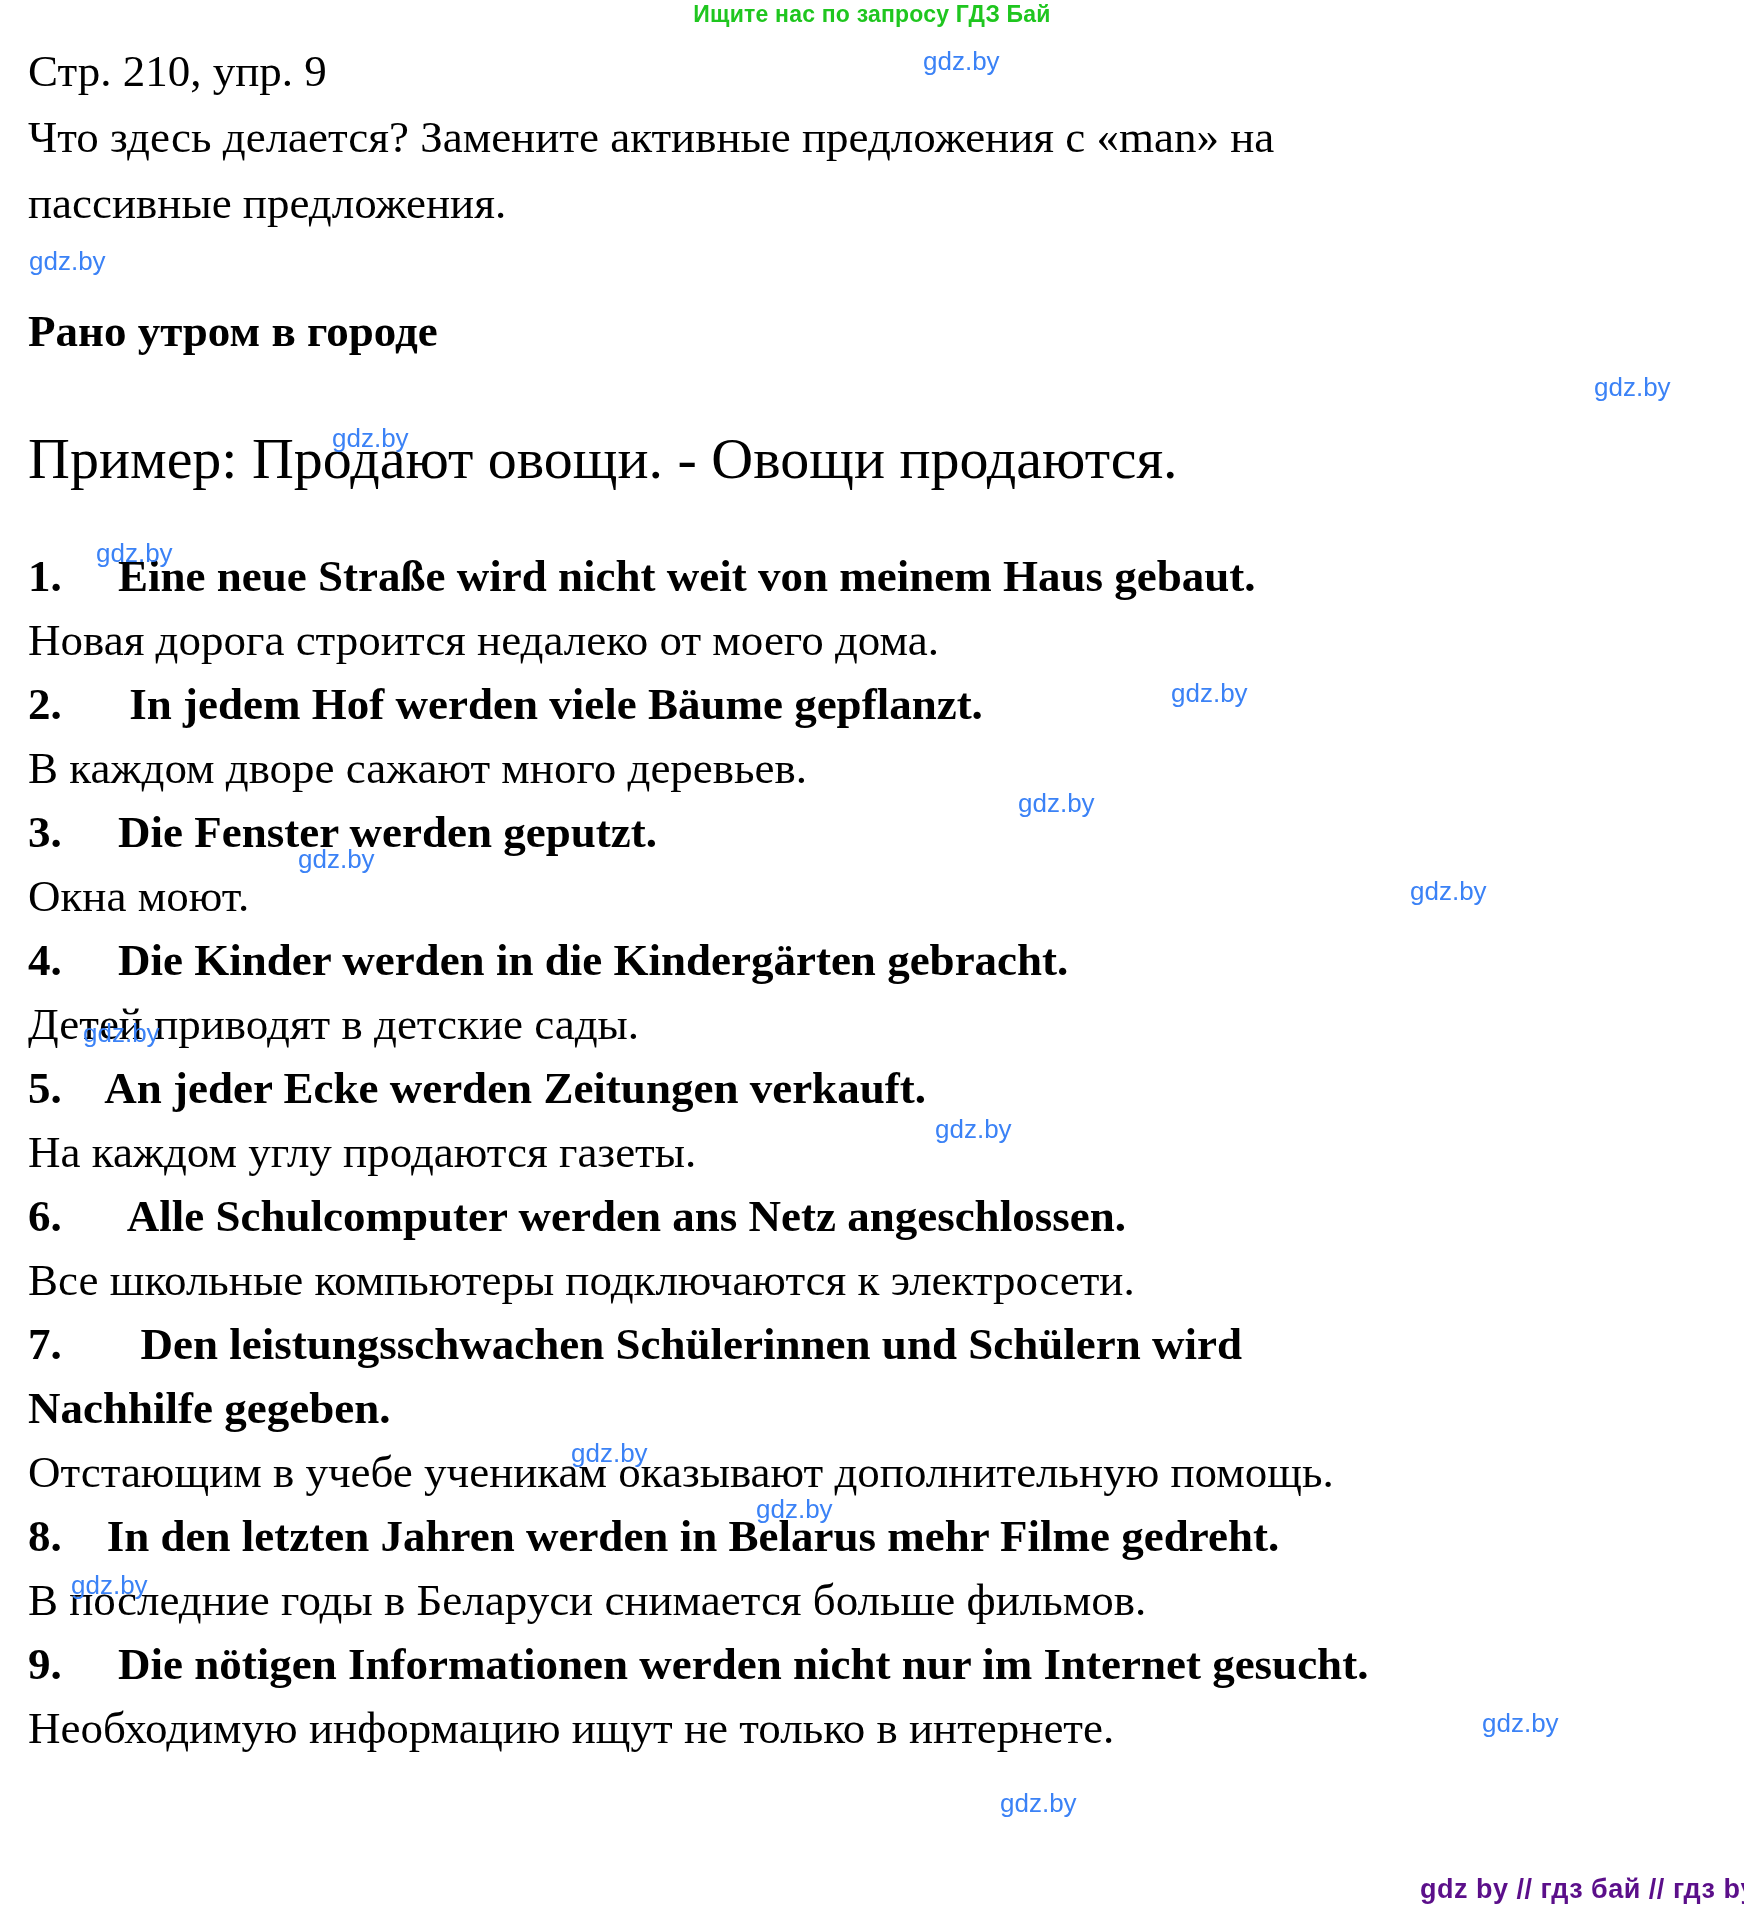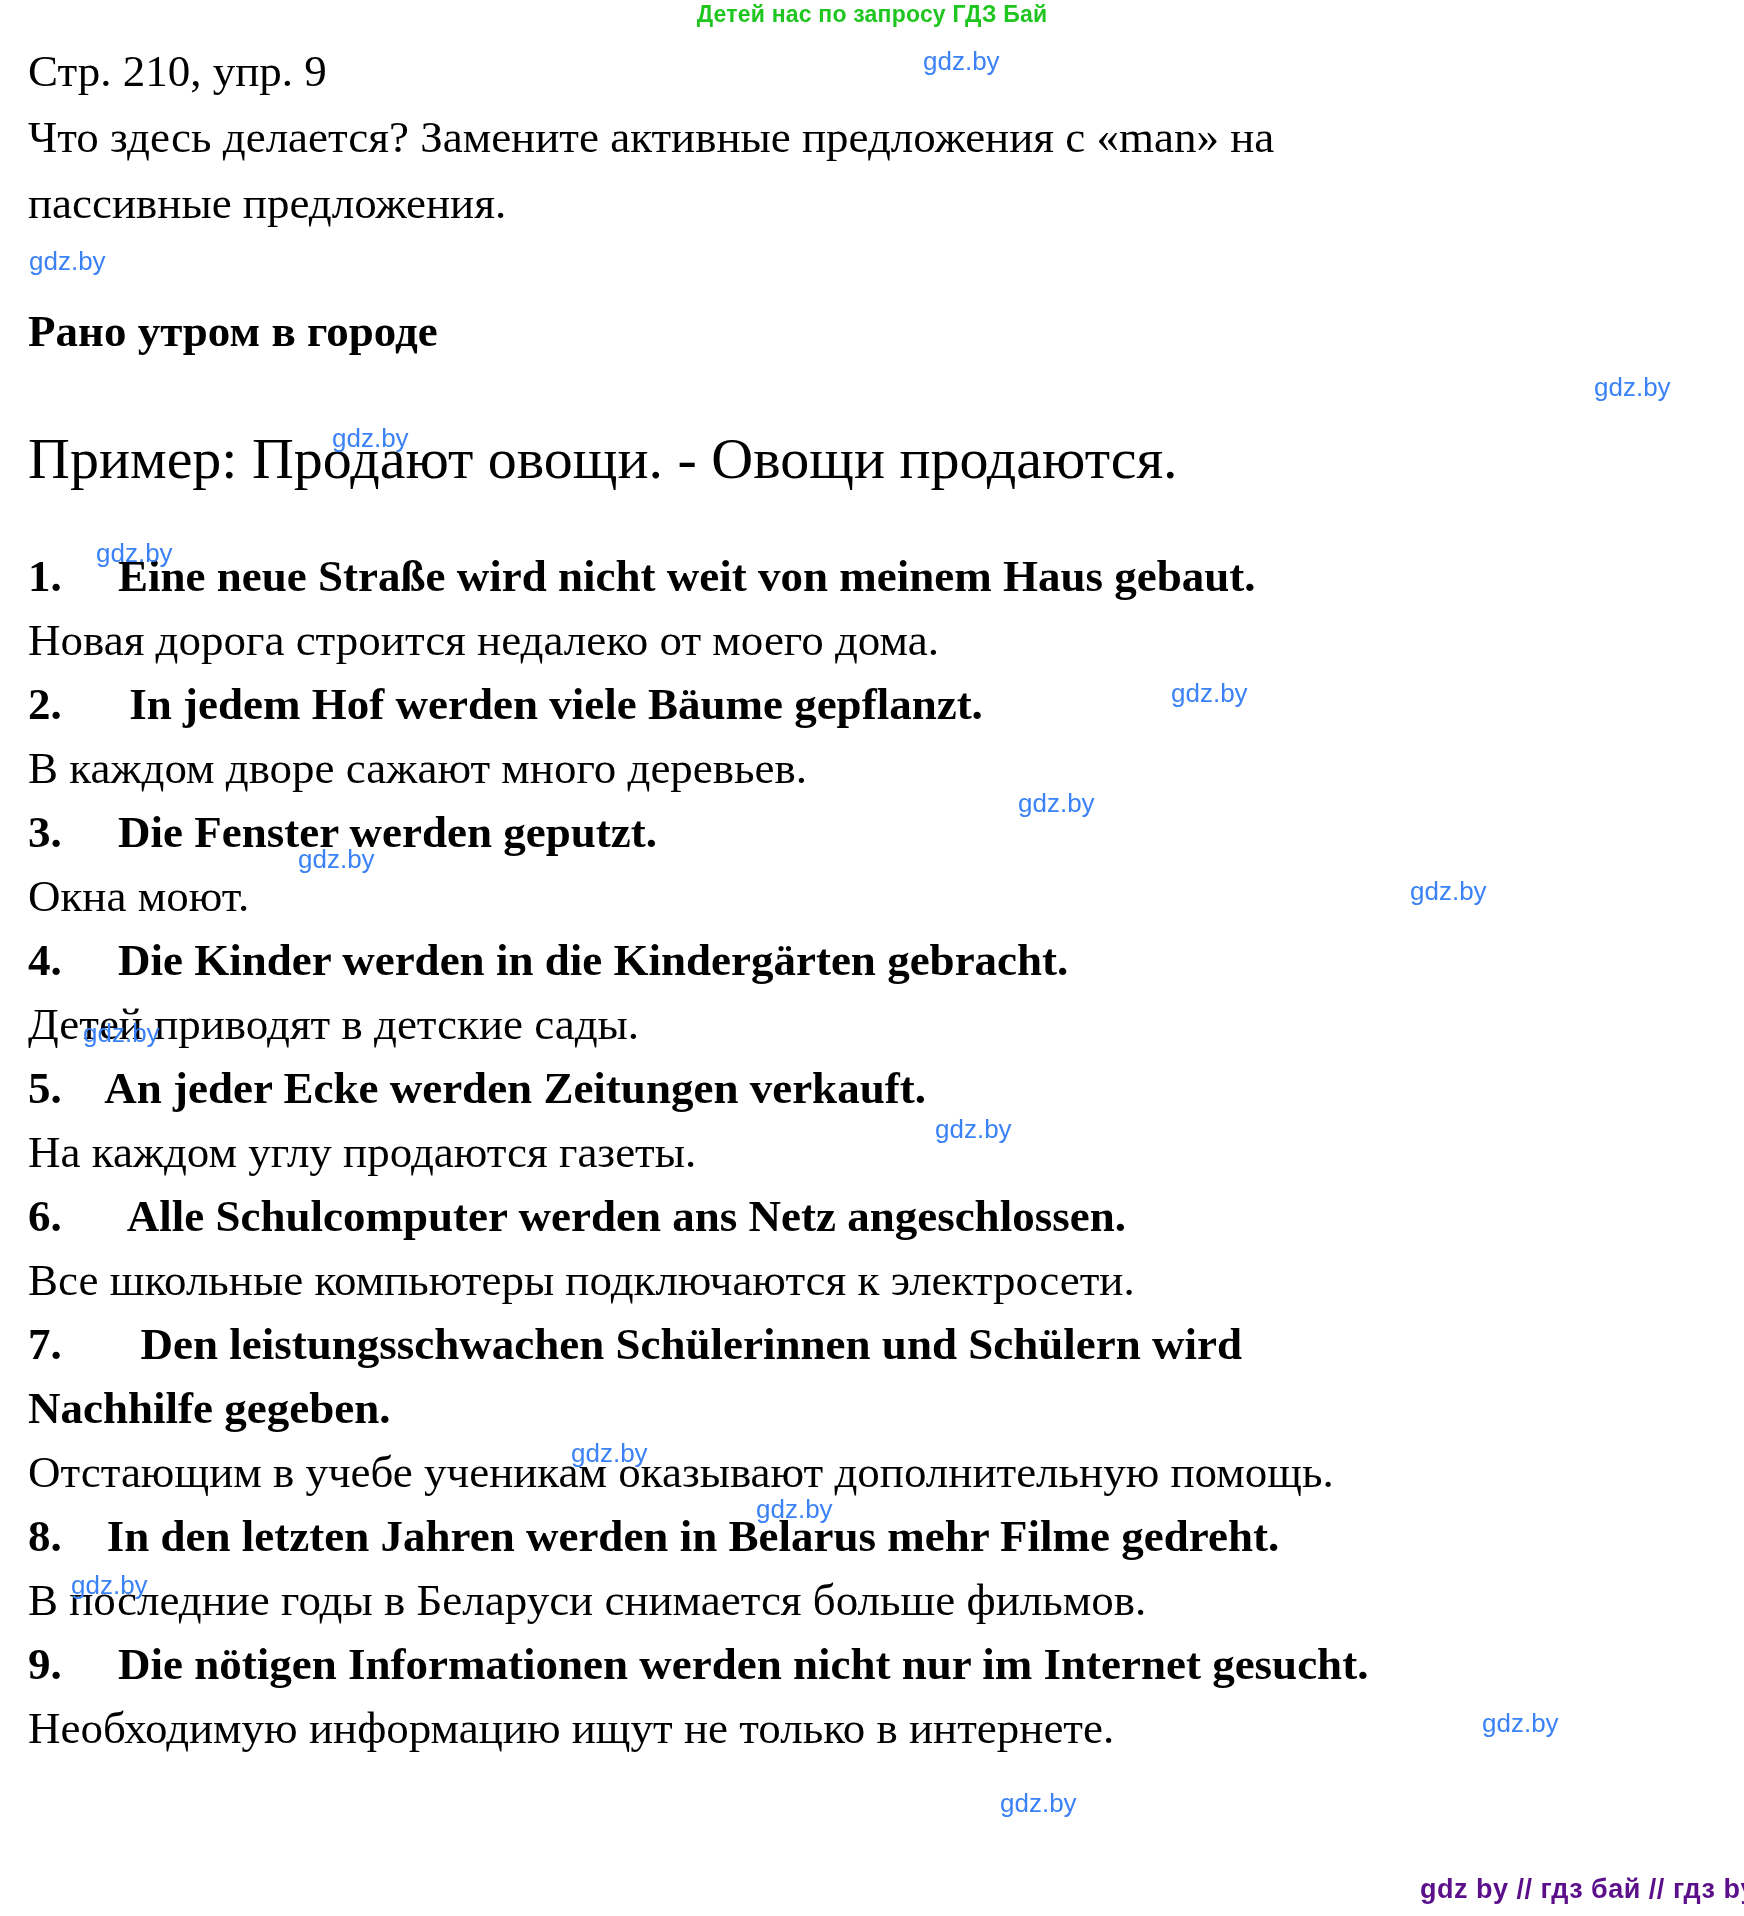--- a/index.html
+++ b/index.html
@@ -97,21 +97,21 @@
     font-size: 27px;
     font-weight: 700;
     color: #5B0F8A;
     letter-spacing: 0.5px;
     padding-left: 12px;
   }
 </style>
 </head>
 <body>
 
-<div class="promo-banner" style="color: rgb(31, 198, 31);">Детей нас по запросу ГДЗ Бай</div>
+<div class="promo-banner" style="color: rgb(31, 198, 31);">Ищите нас по запросу ГДЗ Бай</div>
 
 <div class="doc">
 
   <div class="exercise-head">Стр. 210, упр. 9</div>
 
   <div class="prompt">Что здесь делается? Замените активные предложения с «man» на пассивные предложения.</div>
 
   <div class="spacer-lg"></div>
 
   <div class="section-title">Рано утром в городе</div>

